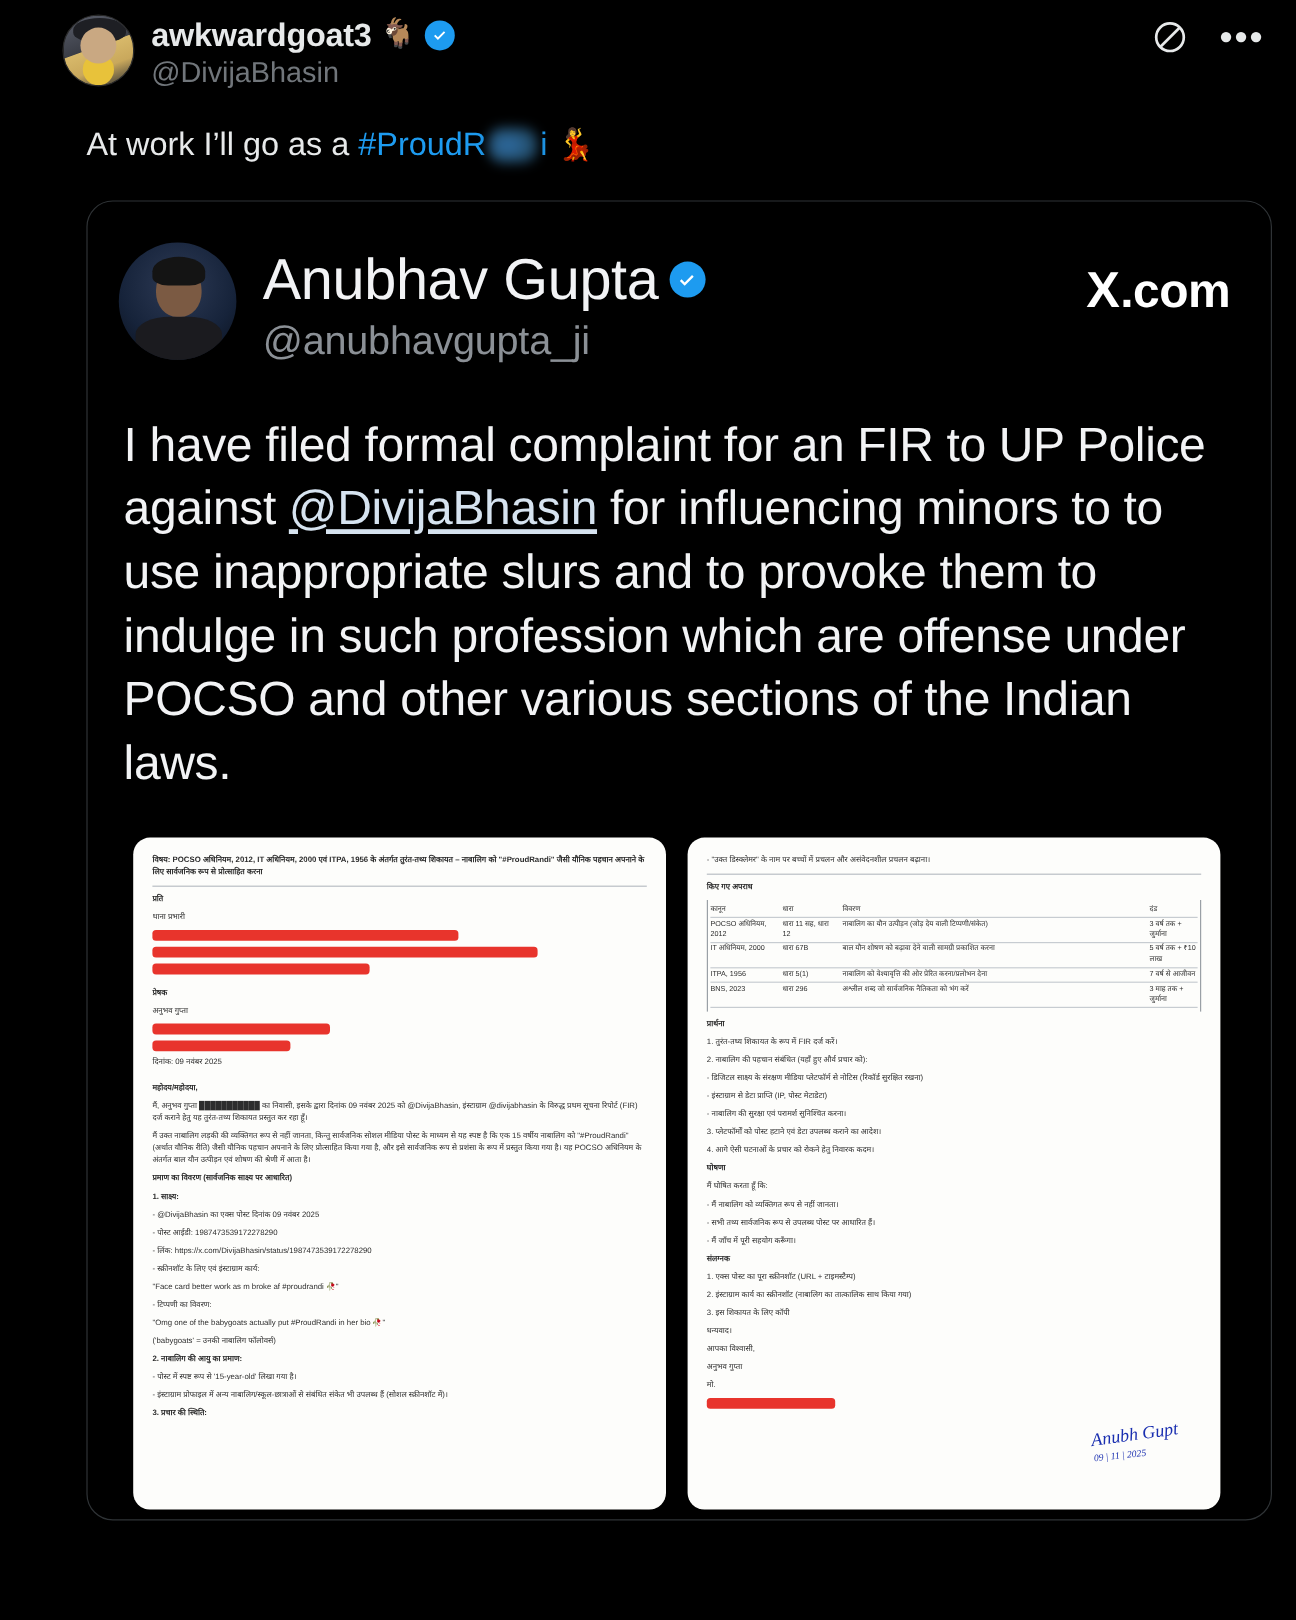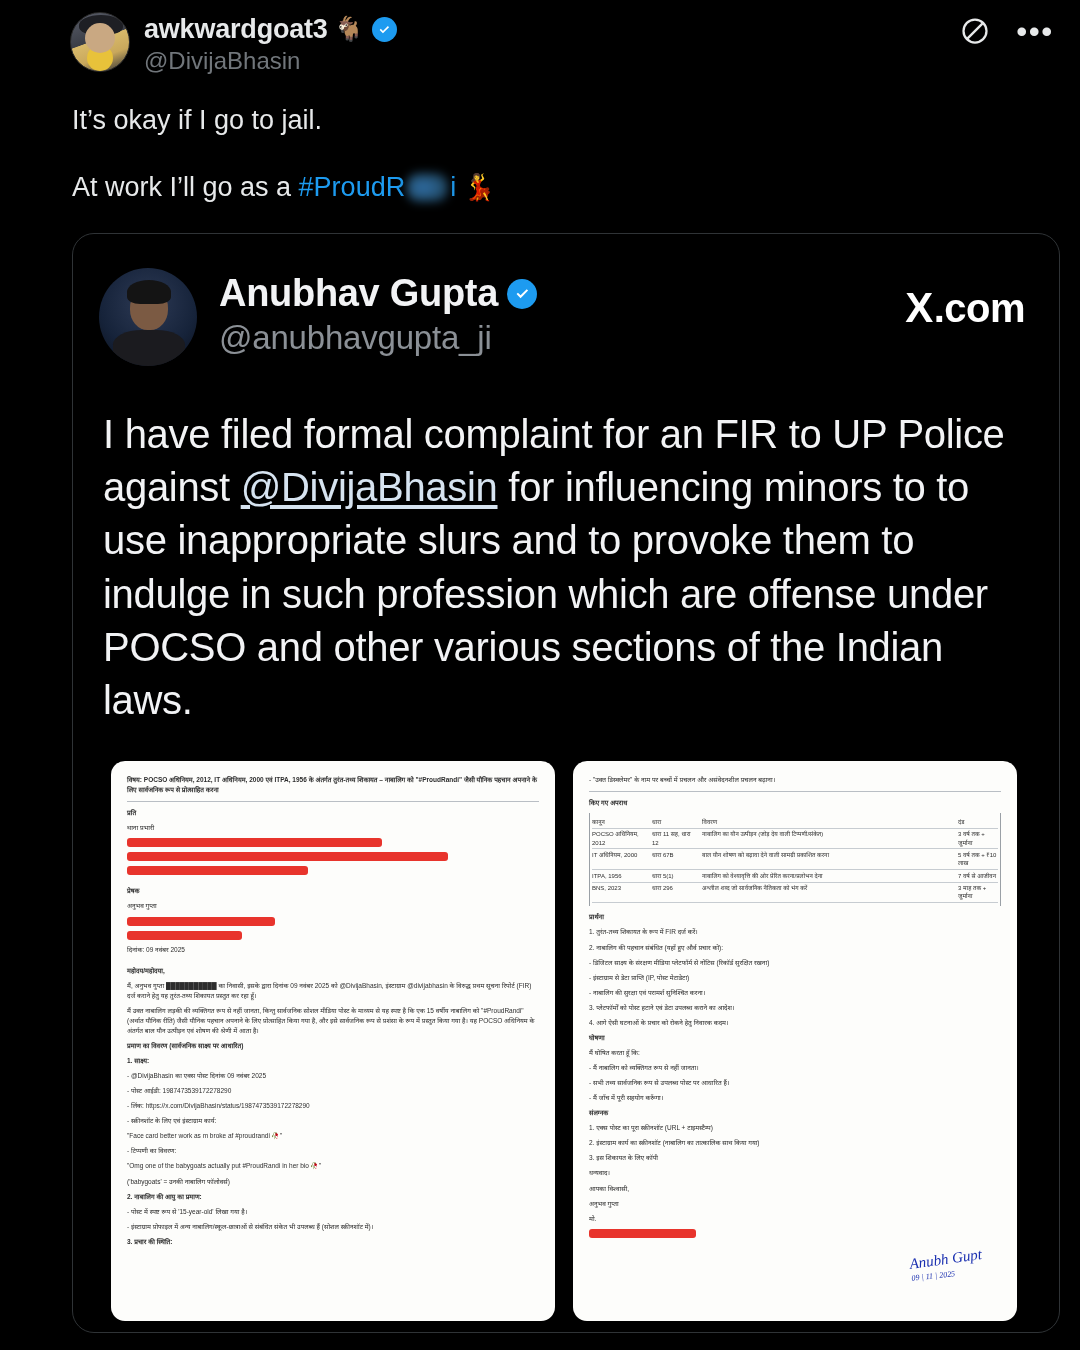--- a/index.html
+++ b/index.html
@@ -9,21 +9,21 @@
     background: #000000;
     font-family: "Liberation Sans", sans-serif;
     overflow: hidden;
   }
   body { position: relative; }
 
   
   .tweet-header {
     display: flex;
     align-items: flex-start;
-    padding: 12px 24px 0 70px;
+    padding: 12px 24px 0 52px;
     position: relative;
     height: 92px;
   }
   .avatar-outer {
     width: 60px; height: 60px;
     border-radius: 50%;
     flex: 0 0 60px;
     overflow: hidden;
     background: linear-gradient(160deg,#5b5f6b 0%,#3a3d46 45%,#d8b96a 46%,#c9a85c 70%,#2b2d33 100%);
     position: relative;
@@ -173,22 +173,22 @@
     margin-left: 22px;
     padding-top: 4px;
   }
   .quote-name-row {
     display: flex;
     align-items: center;
     gap: 9px;
   }
   .quote-name {
     color: #f2f3f5;
-    font-size: 38px;
-    font-weight: 700;
+    font-size: 48px;
+    font-weight: 400;
     letter-spacing: -0.3px;
   }
   .verified-badge.big {
     width: 30px; height: 30px; flex: 0 0 30px;
   }
   .verified-badge.big svg { width: 21px; height: 21px; }
   .quote-handle {
     color: #8b9096;
     font-size: 33px;
     margin-top: 4px;
@@ -319,21 +319,20 @@
       <svg viewBox="0 0 24 24" width="30" height="30">
           <circle cx="12" cy="12" r="9.2" fill="none" stroke="#e7e9ea" stroke-width="1.8"></circle>
           <line x1="5.5" y1="18.5" x2="18.5" y2="5.5" stroke="#e7e9ea" stroke-width="1.8"></line>
         </svg>
     </span>
     <span class="icon-more">•••</span>
   </div>
 </div>
 
 <div class="tweet-body">
-  <p>It’s okay if I go to jail.</p>
   <p><span>At work I’ll go as a </span><span class="hashtag"><span>#ProudR</span><span class="blur-word">and</span><span>i</span></span> <span class="dancer">💃</span></p>
 </div>
 
 <div class="quote-card">
   <div class="quote-inner">
 
     <div class="quote-head">
       <div class="avatar-quote">
         <div class="body"></div>
         <div class="face"></div>

